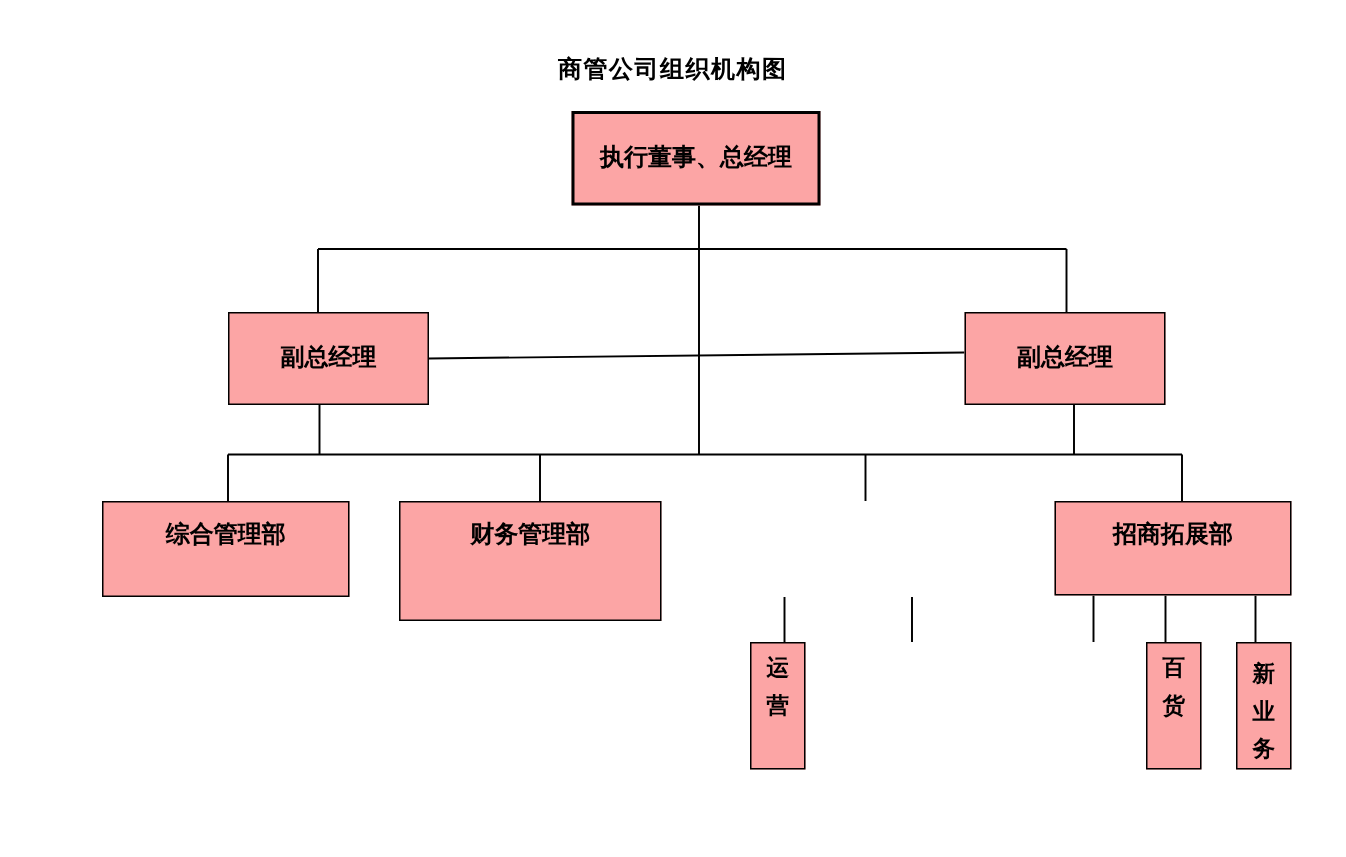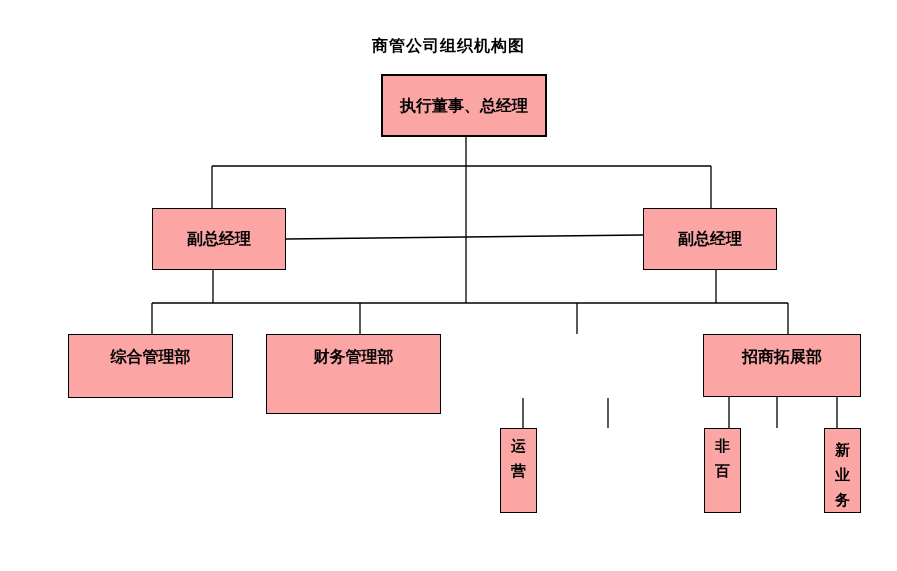--- a/index.html
+++ b/index.html
@@ -115,20 +115,20 @@
   <div class="node deputy-left center">副总经理</div>
   <div class="node deputy-right center">副总经理</div>
 
   <div class="node dept-0 top-text">综合管理部</div>
   <div class="node dept-1 top-text">财务管理部</div>
   <div class="node dept-3 top-text">招商拓展部</div>
 
   <div class="node team team-0">
     <span class="vlabel">运营</span>
   </div>
-  <div class="node team team-2">
-    <span class="vlabel">非百</span>
+  <div class="node team team-3">
+    <span class="vlabel">百货</span>
   </div>
   <div class="node team team-4">
     <span class="vlabel">新业务</span>
   </div>
 
 </div>
 
 </body></html>

